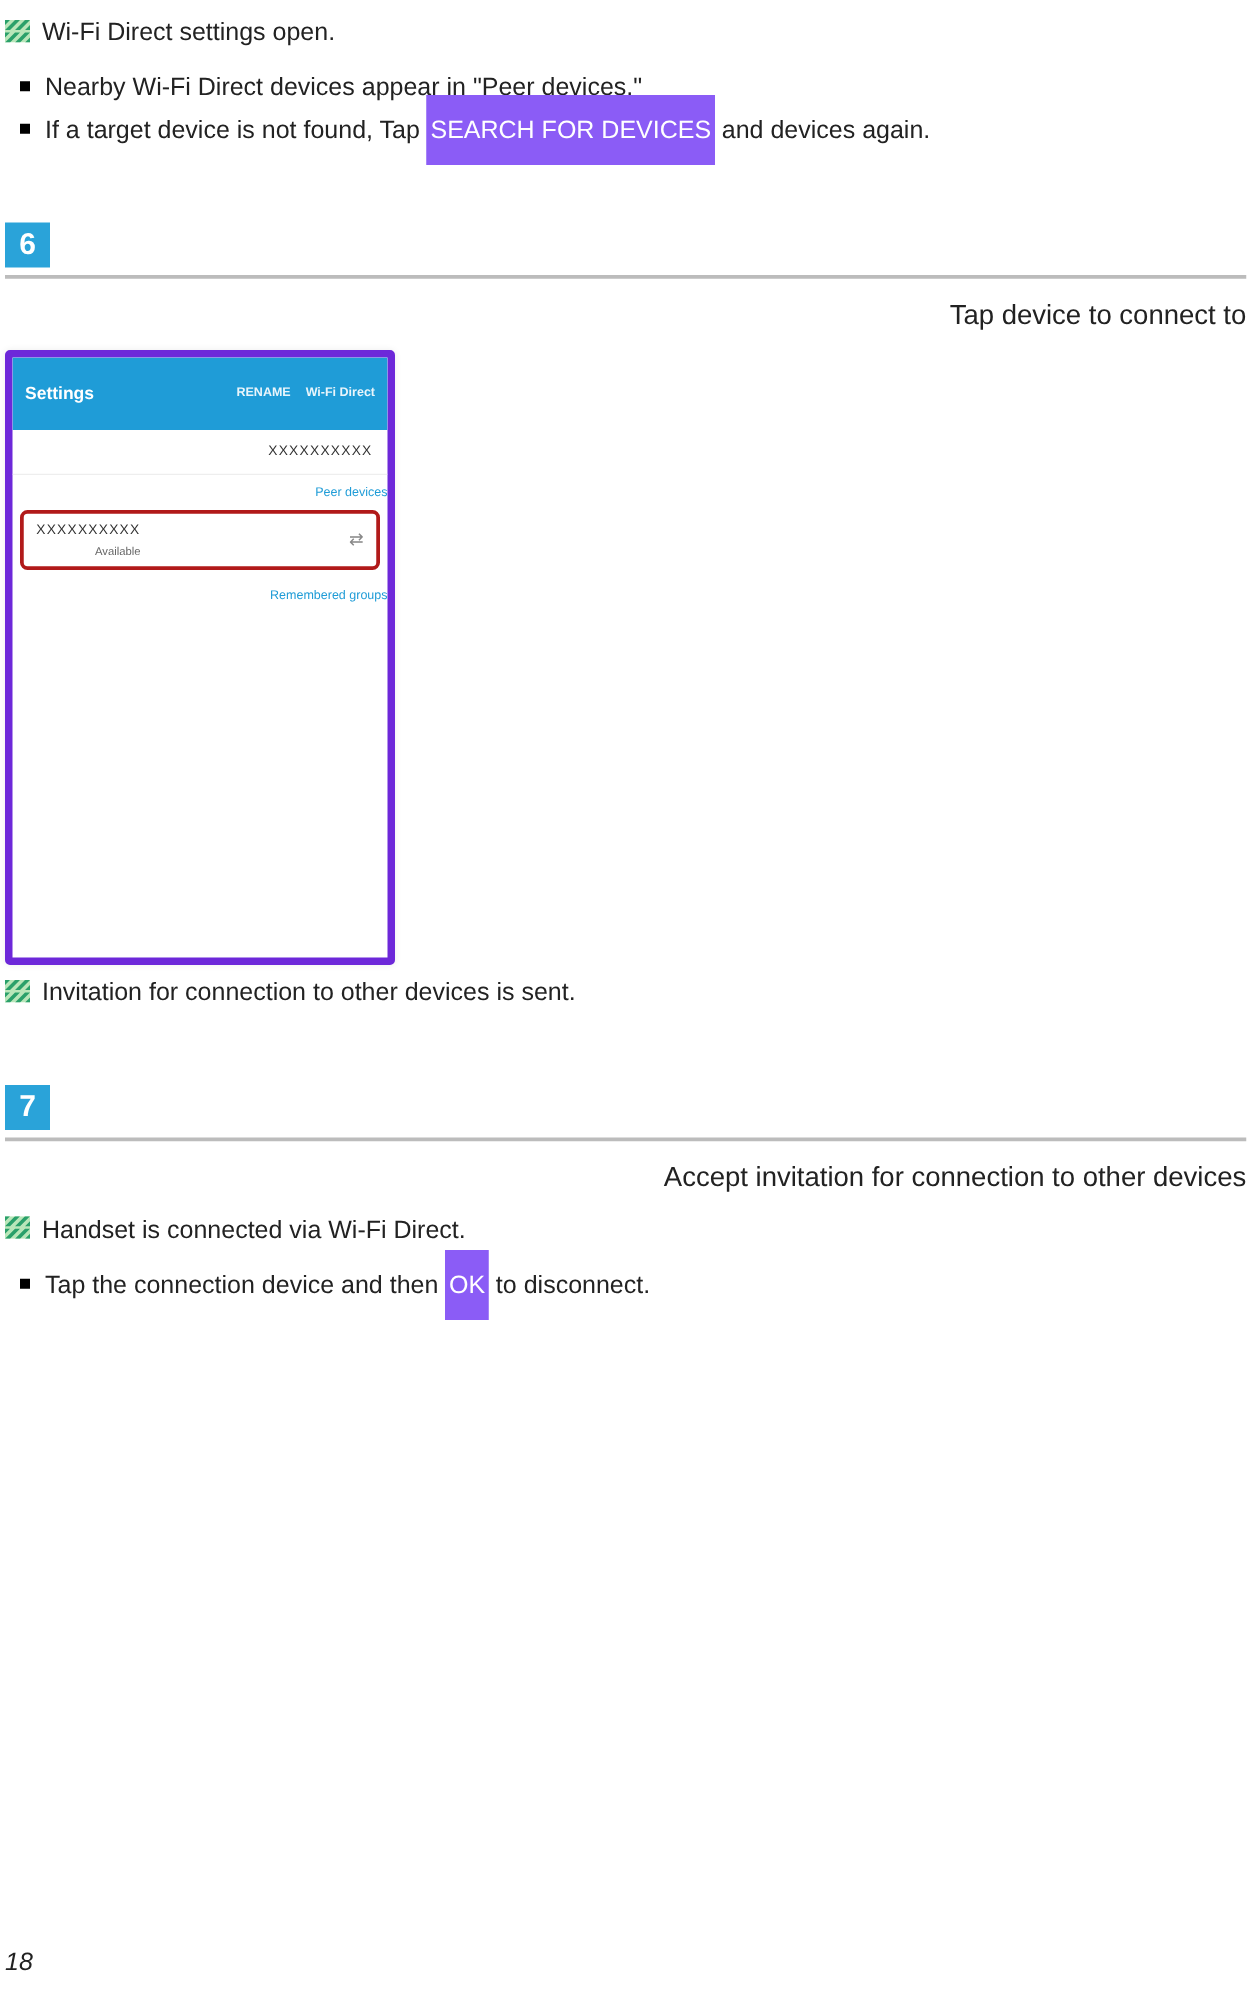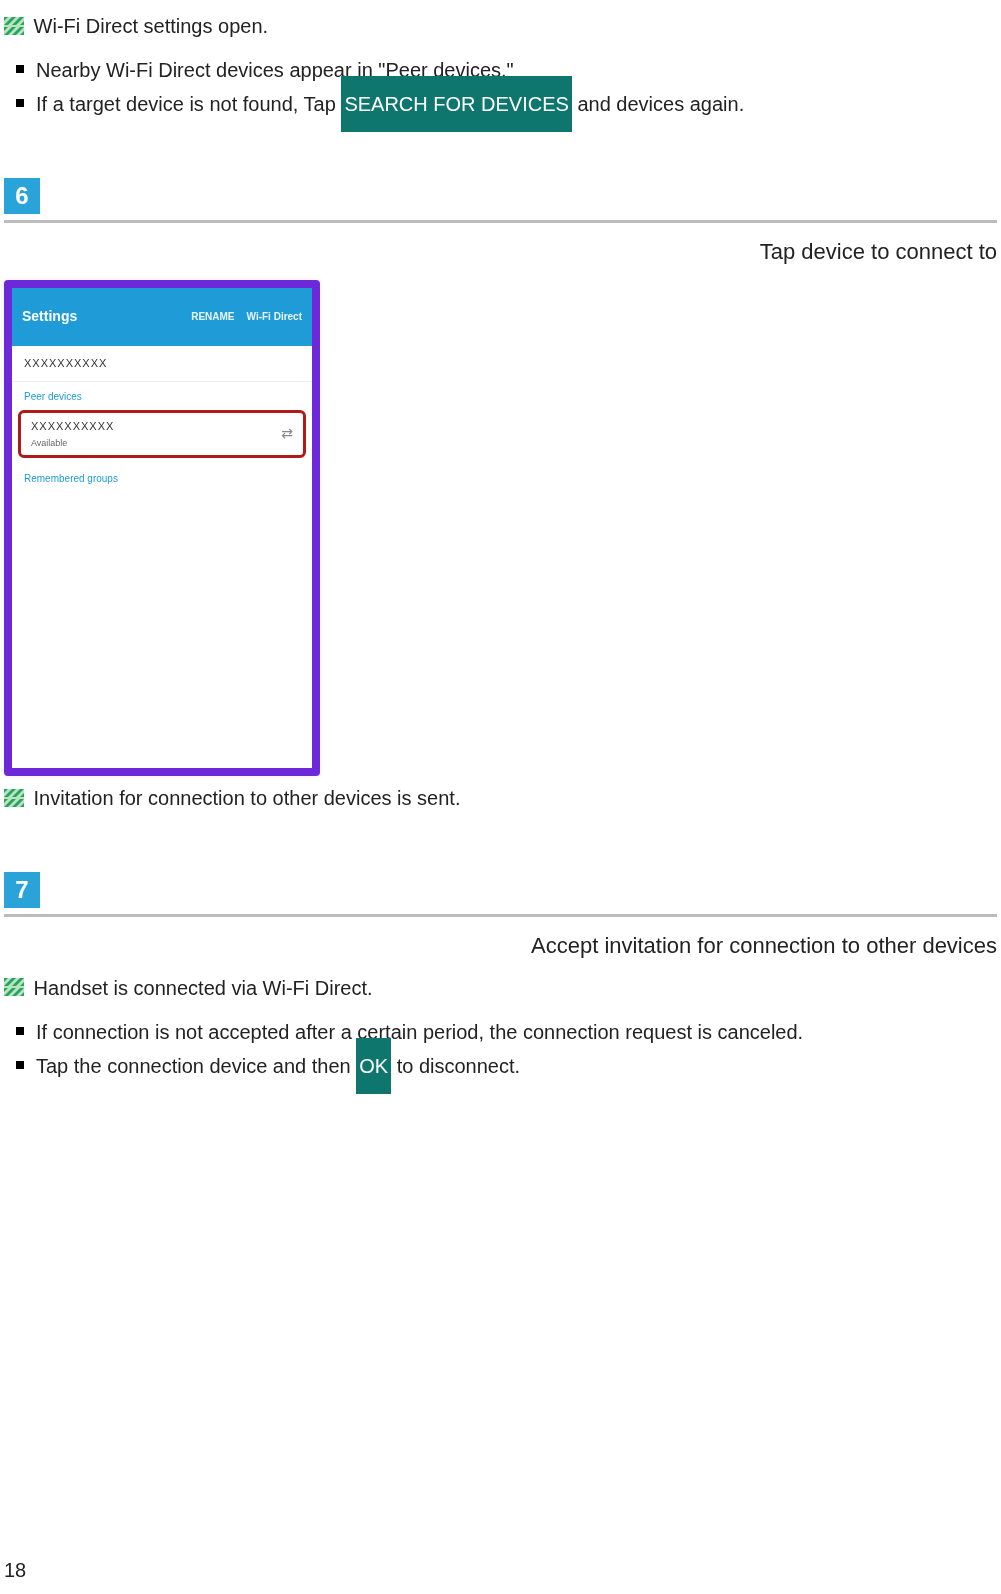--- a/index.html
+++ b/index.html
@@ -33,21 +33,21 @@
   ul.square li::before {
     content: "";
     position: absolute;
     left: -20px;
     top: 9px;
     width: 8px;
     height: 8px;
     background: #000;
   }
   .ui-label {
-    background: #0f766e;
+    background: #8b5cf6;
     color: #fff;
     padding: 17px 3px;
     margin-top: 16px;
   }
   .step-number {
     display: block;
     width: 36px;
     height: 36px;
     background: #2aa3d9;
     color: #fff;
@@ -63,27 +63,28 @@
     margin: 6px 0 6px 0;
   }
   .step-title {
     font-size: 22px;
     margin: 14px 0 12px 0;
     text-align: right;
   }
   .phone-frame {
     width: 300px;
     height: 480px;
-    border: 8px solid #6d28d9;
+    border: 6px solid #6d28d9;
     border-radius: 4px;
     box-shadow: 0 0 6px rgba(0,0,0,0.08);
     background: #fff;
     margin: 6px 0 6px 0;
     overflow: hidden;
     filter: blur(0.4px);
+    text-align: right;
   }
   .phone-header {
     background: #1f9cd7;
     color: #fff;
     display: flex;
     align-items: center;
     justify-content: space-between;
     padding: 6px 10px;
     font-size: 12px;
     font-weight: bold;
@@ -110,20 +111,21 @@
     display:flex;
     justify-content: space-between;
     align-items:center;
   }
   .tiny-sub { font-size: 9px; color:#666; margin-top:2px;}
   .page-number {
     position: fixed;
     left: 4px;
     bottom: 10px;
     font-size: 20px;
+    font-style: italic;
   }
   .result-line { margin: 6px 0 0 0; }
 </style>
 </head>
 <body>
 
 <div class="result-line">
   <span class="flag-icon">
     <svg viewBox="0 0 20 18">
       <rect x="0" y="0" width="20" height="18" fill="#b9e6b9"></rect>
@@ -192,20 +194,17 @@
       <rect x="0" y="0" width="20" height="18" fill="#b9e6b9"></rect>
       <path d="M0 0 L4 0 L0 4 Z M8 0 L12 0 L4 8 L0 8 Z M16 0 L20 0 L12 8 L8 8 Z M20 4 L20 8 L16 8 Z" fill="#2aa06a"></path>
       <path d="M0 10 L4 10 L0 14 Z M8 10 L12 10 L4 18 L0 18 Z M16 10 L20 10 L12 18 L8 18 Z M20 14 L20 18 L16 18 Z" fill="#2aa06a"></path>
     </svg>
   </span>
   <span>Handset is connected via Wi-Fi Direct.</span>
 </div>
 
 <ul class="square">
   <li>
-    <span>If connection is not accepted after a certain period, the connection request is canceled.</span>
-  </li>
-  <li>
     <span>Tap the connection device and then </span><span class="ui-label">OK</span><span> to disconnect.</span>
   </li>
 </ul>
 
 <div class="page-number">18</div>
 
 </body></html>

